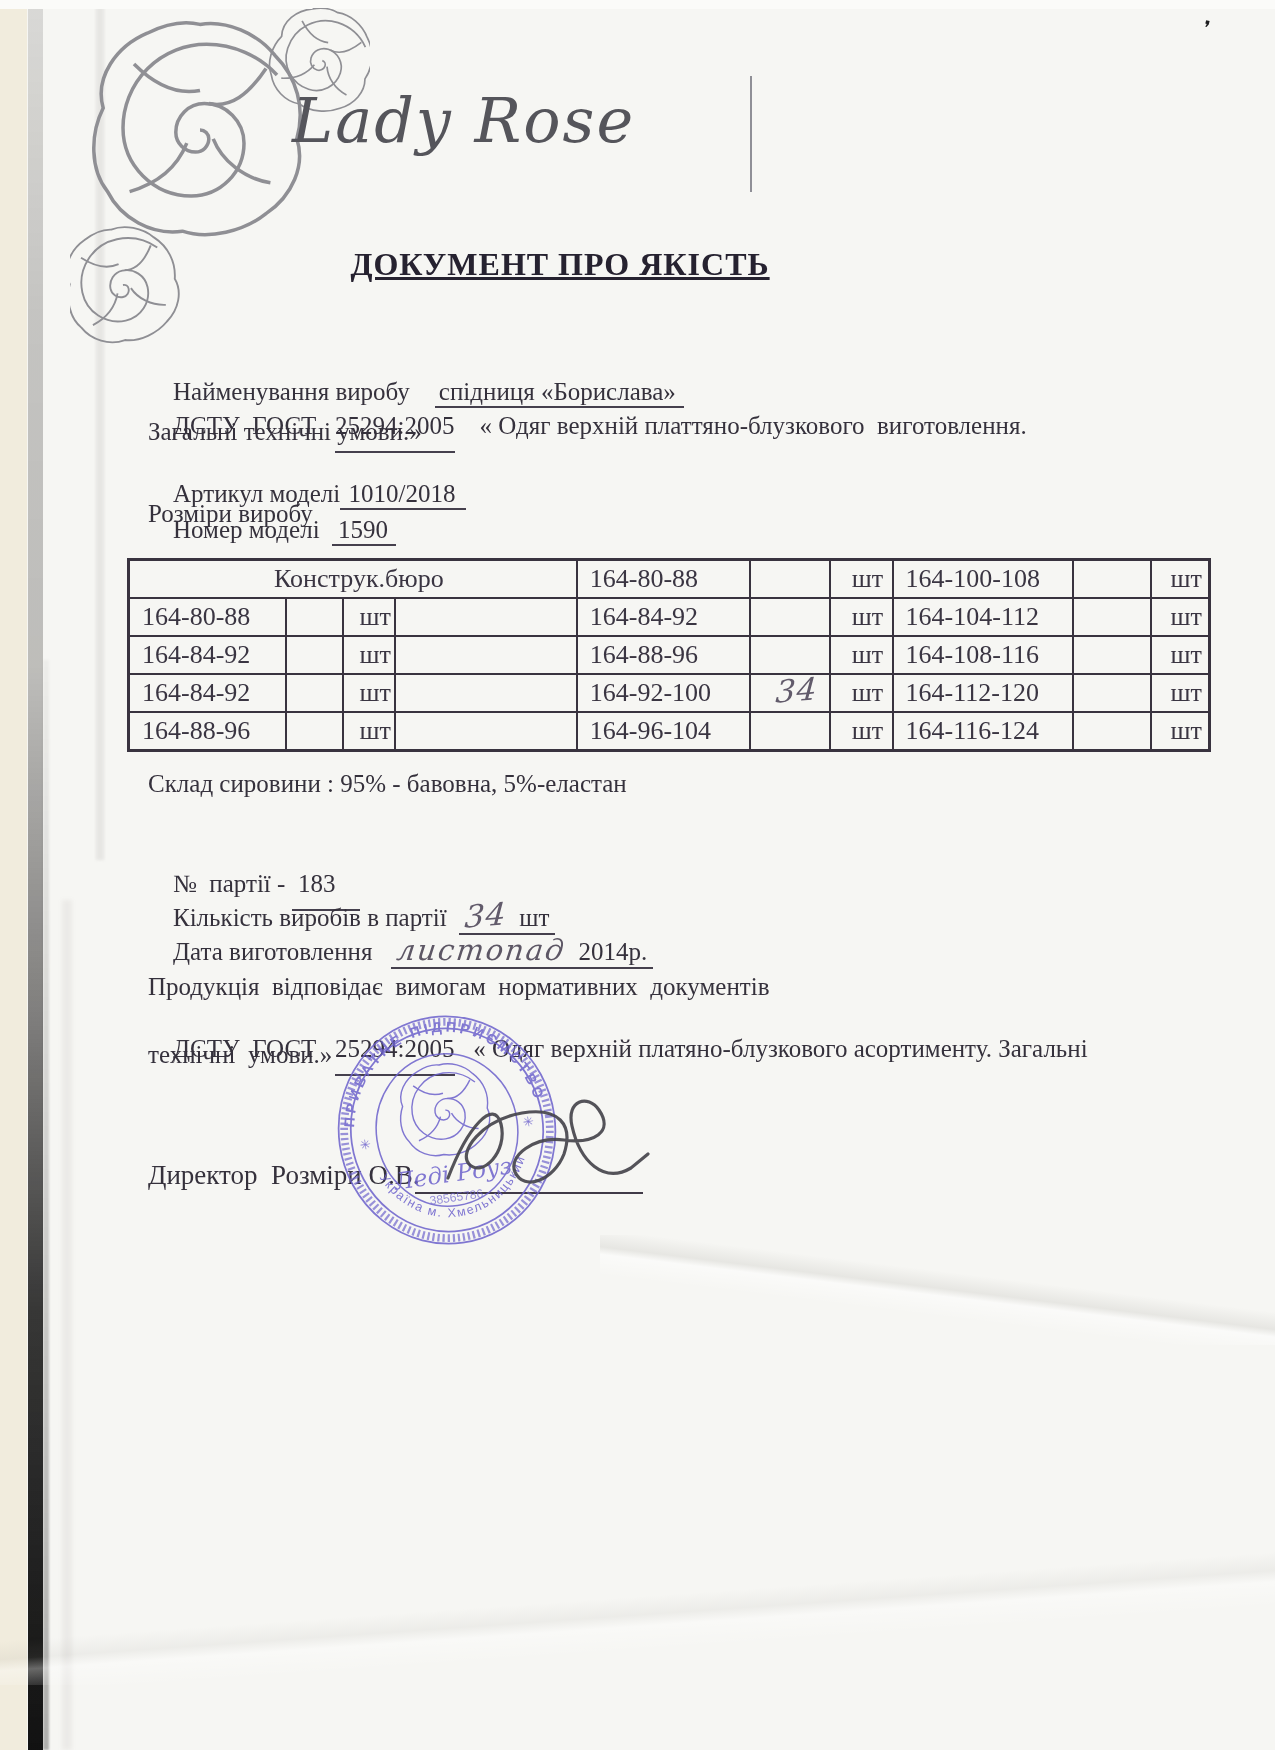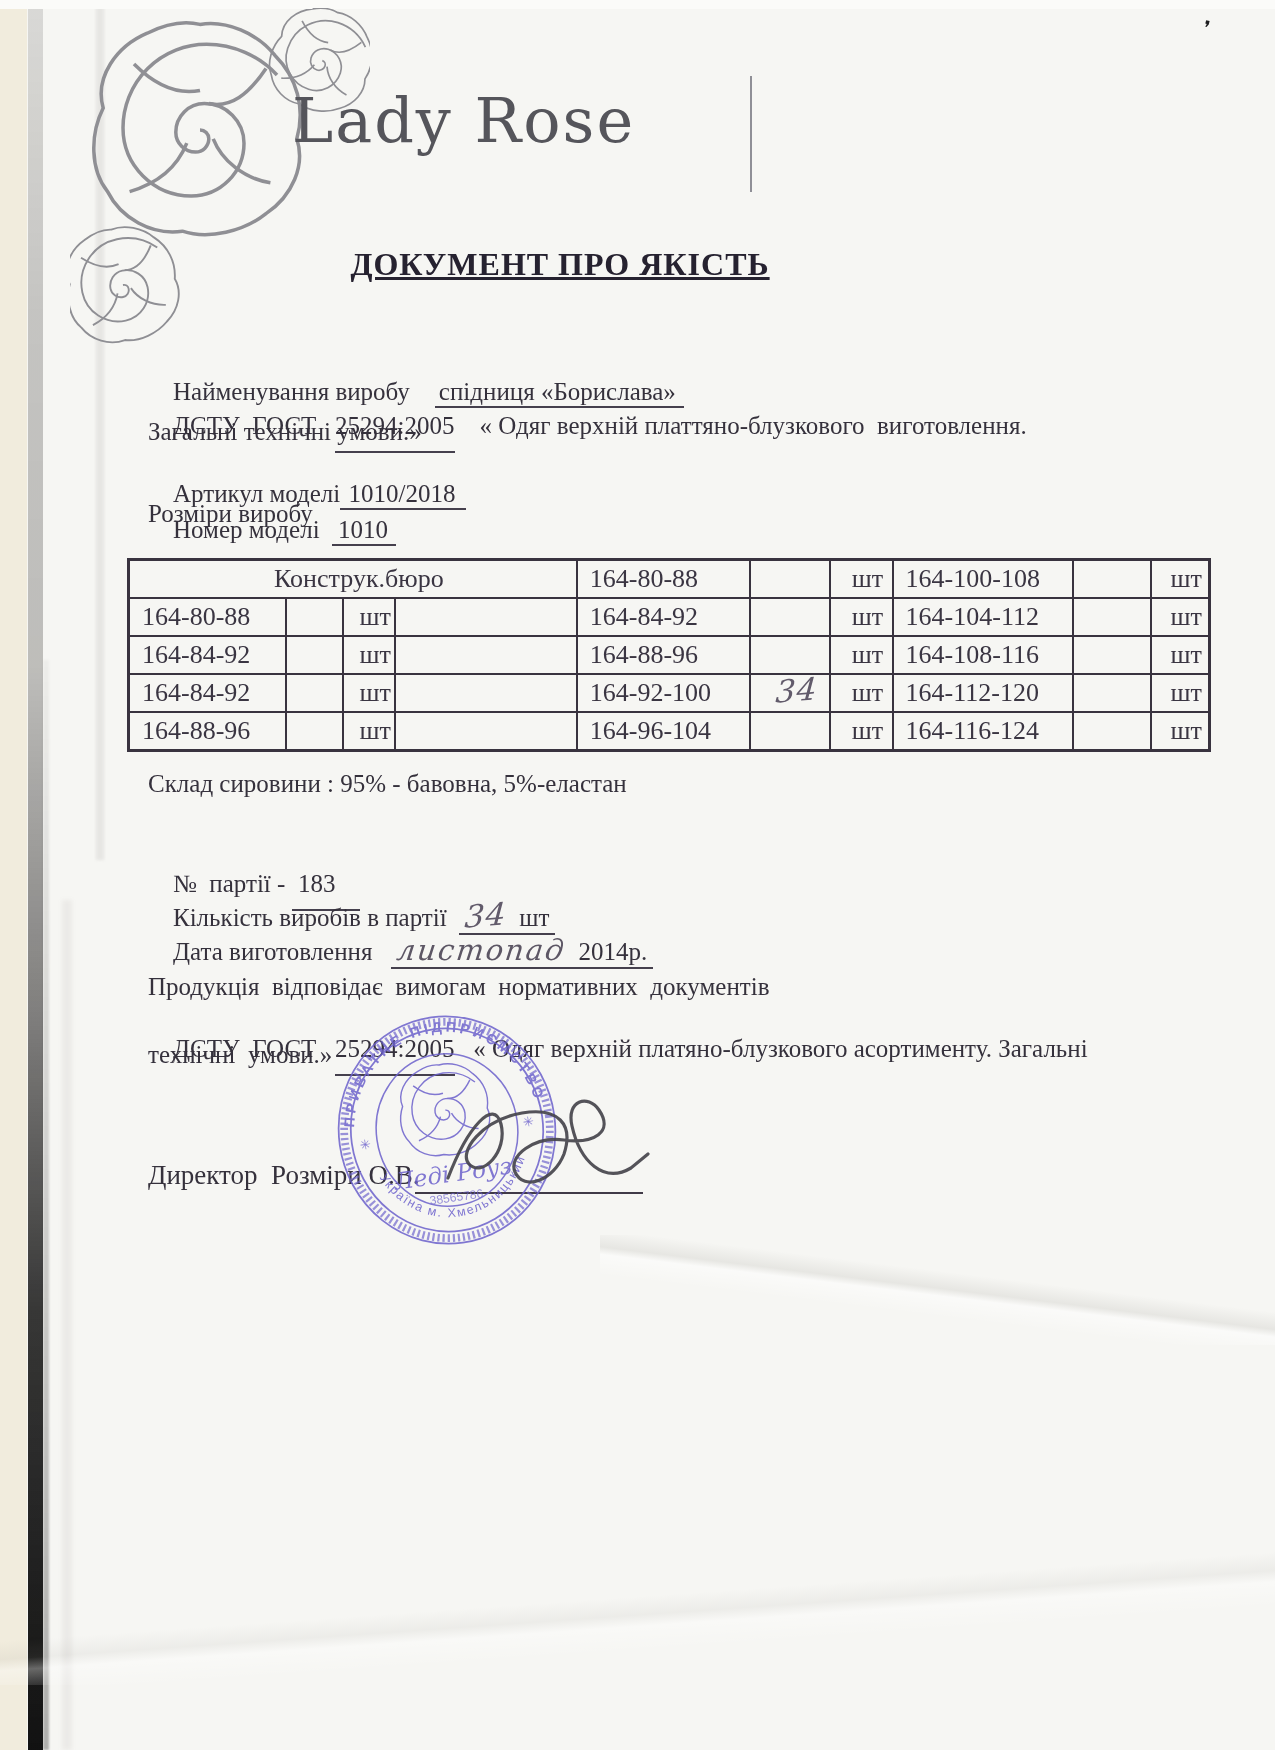--- a/index.html
+++ b/index.html
@@ -34,21 +34,21 @@
       rgba(255,255,255,.5) 53%, rgba(0,0,0,0) 64%);}
   .crease-b{position:absolute;left:0;top:1545px;width:1275px;height:140px;
     background:linear-gradient(176deg, rgba(0,0,0,0) 42%, rgba(150,148,142,.10) 50%,
       rgba(255,255,255,.35) 55%, rgba(0,0,0,0) 66%);}
   .speck{position:absolute;left:1203px;top:16px;font-size:20px;color:#1d1d1f;transform:rotate(14deg);}
   
   .roses{position:absolute;left:70px;top:8px;}
   .logo{
     position:absolute;left:292px;top:84px;width:300px;
     font-family:"DejaVu Serif","Liberation Serif",serif;
-    font-size:62px;color:#55555b;letter-spacing:2px;white-space:pre;
+    font-style:italic;font-size:62px;color:#55555b;letter-spacing:2px;white-space:pre;
   }
   .divider{position:absolute;left:750px;top:76px;width:2px;height:116px;background:#8f8f96;}
   .contact{
     position:absolute;left:920px;top:12px;
     font-style:italic;font-size:20px;line-height:36px;color:#413f48;white-space:pre;
   }
   
   .title{
     position:absolute;left:150px;top:246px;width:820px;text-align:center;
     font-size:32px;font-weight:bold;letter-spacing:1px;color:#262230;white-space:pre;text-decoration:underline;
@@ -123,21 +123,21 @@
     <span>Найменування виробу    </span><span class="ul" style="padding:0 8px 1px 4px">спідниця «Борислава»</span>
   </div>
   <div class="line" style="top:384px">
     <span>ДСТУ  ГОСТ   </span><span class="ul">25294:2005</span><span>    « Одяг верхній платтяно-блузкового  виготовлення.</span>
   </div>
   <div class="line" style="top:418px">Загальні технічні умови.»</div>
   <div class="line" style="top:452px">
     <span>Артикул моделі</span><span class="ul" style="padding:0 10px 1px 2px"> 1010/2018</span>
   </div>
   <div class="line" style="top:488px">
-    <span>Номер моделі  </span><span class="ul" style="padding:0 8px 1px 6px">1010</span>
+    <span>Номер моделі  </span><span class="ul" style="padding:0 8px 1px 6px">1590</span>
   </div>
   <div class="line" style="top:500px">Розміри виробу</div>
 
   <table class="sizes">
     <colgroup>
       <col style="width:157px">
         <col style="width:57px">
         <col style="width:52px">
         <col style="width:181px">
       <col style="width:173px">

